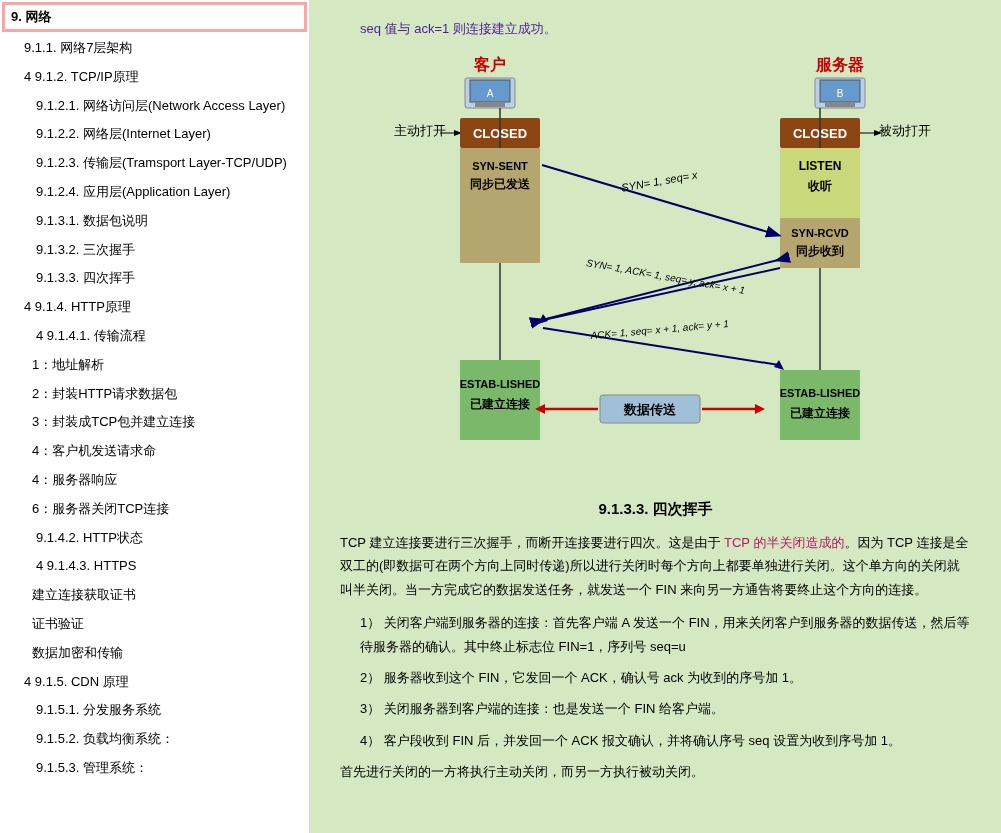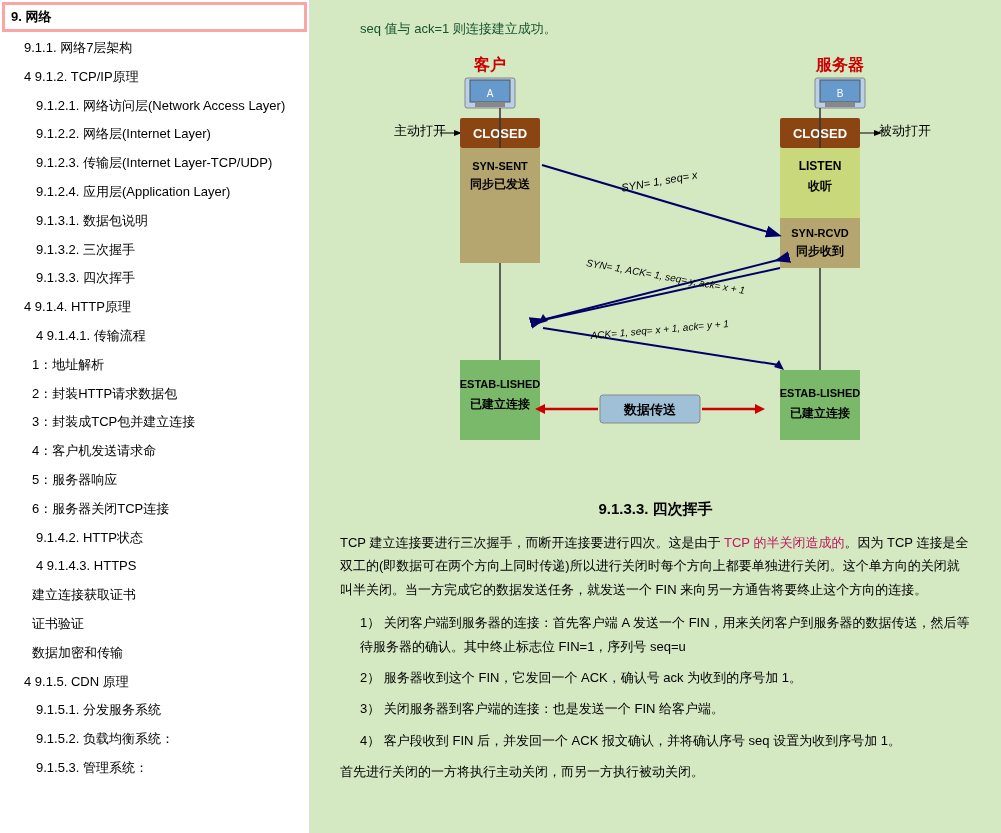--- a/index.html
+++ b/index.html
@@ -48,21 +48,21 @@
 
     
     .diagram-container {
       background: #d4e8c2;
       padding: 10px 0 20px 30px;
       position: relative;
     }
     .diagram-title-text {
       font-size: 13px;
       margin-bottom: 12px;
-      color: #14532d;
+      color: #4c1d95;
     }
 
     
     .section-heading {
       text-align: center;
       font-weight: bold;
       font-size: 15px;
       margin: 10px 0 12px 0;
       color: #000;
     }
@@ -89,32 +89,32 @@
 <body>
 
 <div id="sidebar">
   <div class="sidebar-header">9. 网络</div>
 
   <div id="sidebar-items">
       <div class="sidebar-item level2">9.1.1. 网络7层架构</div>
       <div class="sidebar-item level2">4 9.1.2. TCP/IP原理</div>
       <div class="sidebar-item level3">9.1.2.1. 网络访问层(Network Access Layer)</div>
       <div class="sidebar-item level3">9.1.2.2. 网络层(Internet Layer)</div>
-      <div class="sidebar-item level3">9.1.2.3. 传输层(Internet Layer-TCP/UDP)</div>
+      <div class="sidebar-item level3">9.1.2.3. 传输层(Tramsport Layer-TCP/UDP)</div>
       <div class="sidebar-item level3">9.1.2.4. 应用层(Application Layer)</div>
       <div class="sidebar-item level3">9.1.3.1. 数据包说明</div>
       <div class="sidebar-item level3">9.1.3.2. 三次握手</div>
       <div class="sidebar-item level3">9.1.3.3. 四次挥手</div>
       <div class="sidebar-item level2">4 9.1.4. HTTP原理</div>
       <div class="sidebar-item level3">4 9.1.4.1. 传输流程</div>
       <div class="sidebar-item level4">1：地址解析</div>
       <div class="sidebar-item level4">2：封装HTTP请求数据包</div>
       <div class="sidebar-item level4">3：封装成TCP包并建立连接</div>
       <div class="sidebar-item level4">4：客户机发送请求命</div>
-      <div class="sidebar-item level4">5：服务器响应</div>
+      <div class="sidebar-item level4">4：服务器响应</div>
       <div class="sidebar-item level4">6：服务器关闭TCP连接</div>
       <div class="sidebar-item level3">9.1.4.2. HTTP状态</div>
       <div class="sidebar-item level3">4 9.1.4.3. HTTPS</div>
       <div class="sidebar-item level4">建立连接获取证书</div>
       <div class="sidebar-item level4">证书验证</div>
       <div class="sidebar-item level4">数据加密和传输</div>
       <div class="sidebar-item level2">4 9.1.5. CDN 原理</div>
       <div class="sidebar-item level3">9.1.5.1. 分发服务系统</div>
       <div class="sidebar-item level3">9.1.5.2. 负载均衡系统：</div>
       <div class="sidebar-item level3">9.1.5.3. 管理系统：</div>

